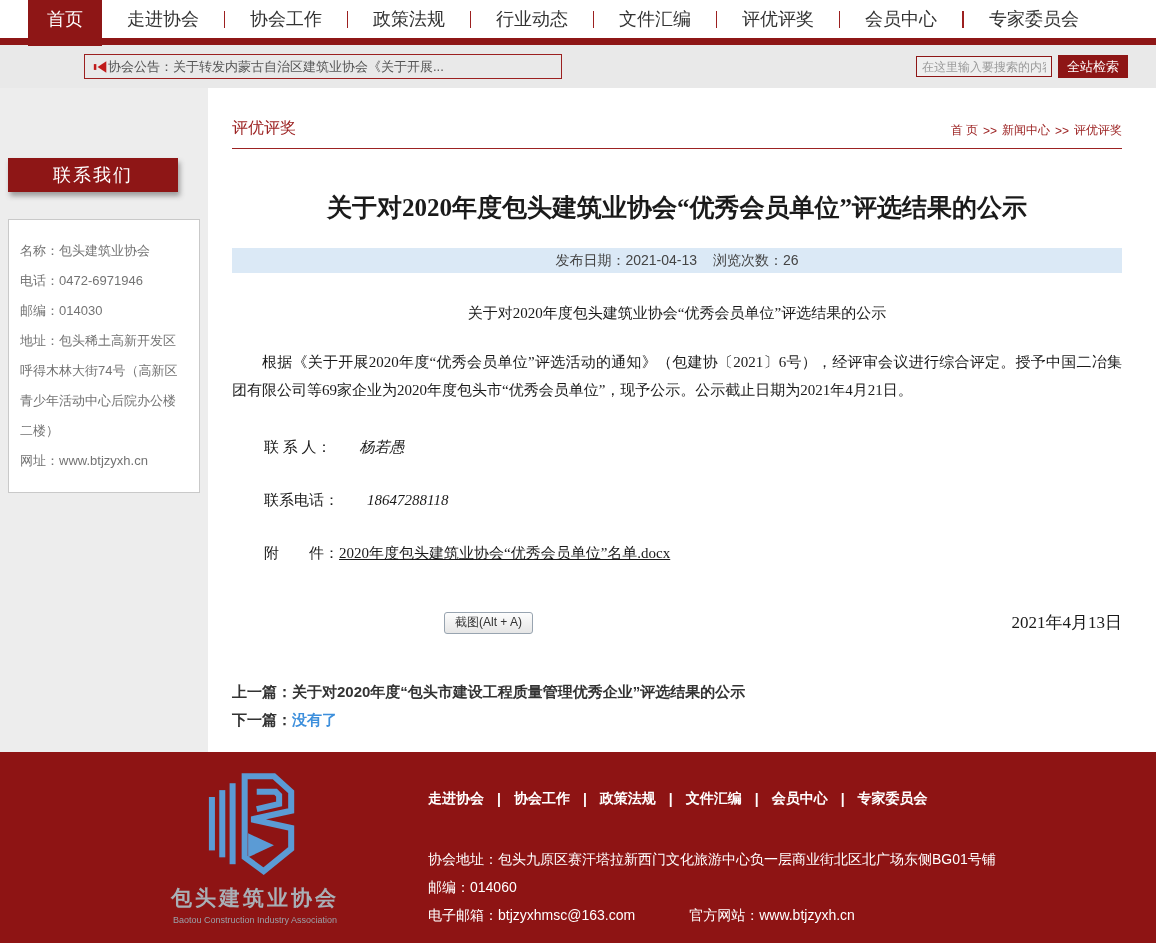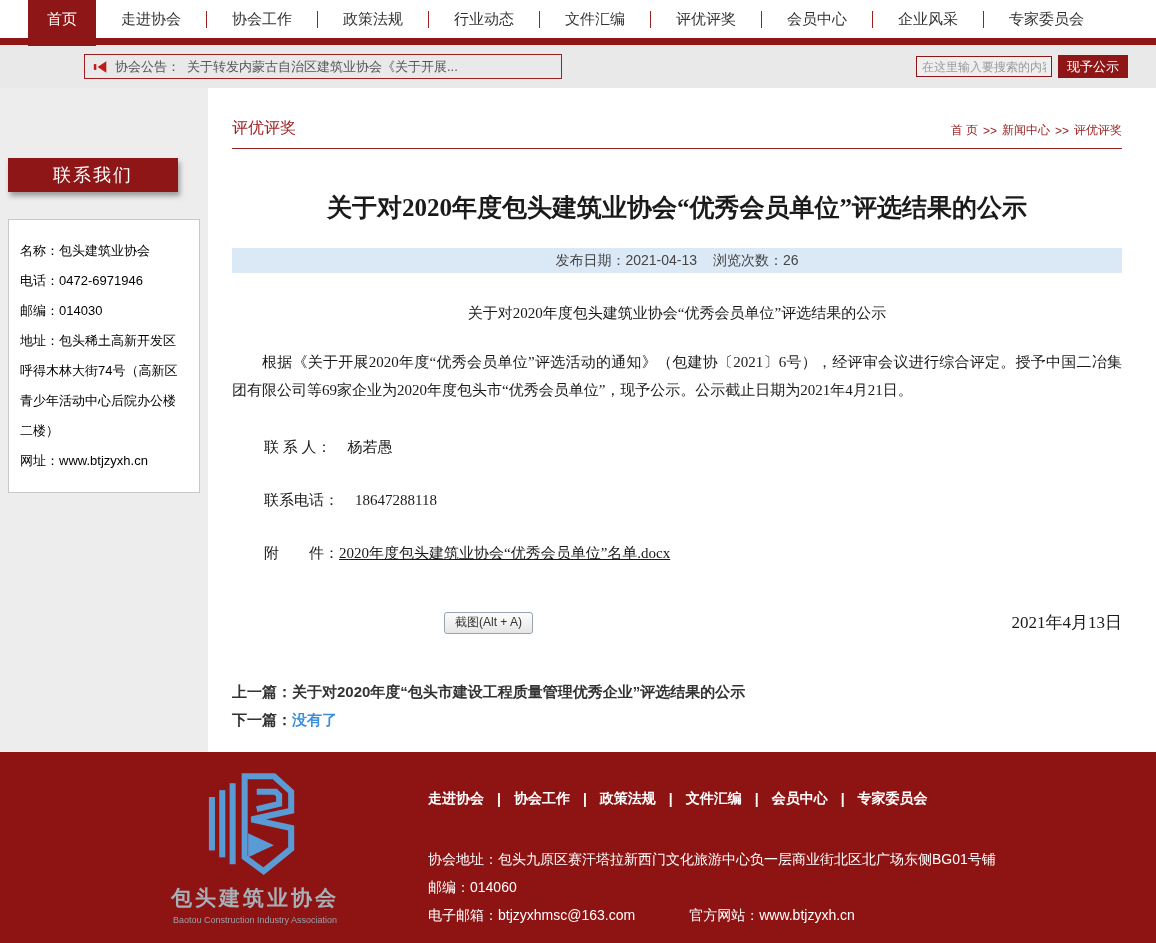--- a/index.html
+++ b/index.html
@@ -1,56 +1,56 @@
 <!DOCTYPE html>
 <html><head>
 <meta charset="utf-8">
 <style>
   * { margin:0; padding:0; box-sizing:border-box; }
   html,body { width:1156px; background:#fff; font-family:"Liberation Sans", sans-serif; }
   .page { width:1156px; min-height:943px; display:flex; flex-direction:column; }
 
   
   .topnav { height:38px; background:#fff; display:flex; align-items:flex-start; padding-left:28px; position:relative; z-index:2; }
-  .nav-item { font-size:15px; color:#333; padding:0 25px; height:38px; line-height:38px; cursor:pointer; white-space:nowrap; }
+  .nav-item { font-size:18px; color:#333; padding:0 25px; height:38px; line-height:38px; cursor:pointer; white-space:nowrap; }
   .nav-item.active { background:#8e1616; color:#fff; height:46px; padding:0 19px; }
   .nav-sep { width:1px; height:17px; background:#9c2020; margin-top:11px; }
   .red-strip { height:7px; background:#8e1616; margin-top:-0px; }
 
   
   .announce { height:43px; background:#e9e9e9; display:flex; align-items:center; padding:0 28px 0 14px; }
-  .announce-box { margin-left:70px; width:478px; height:25px; border:1px solid #9c2020; display:flex; align-items:center; padding:0 8px; gap:7px; }
+  .announce-box { margin-left:70px; width:478px; height:25px; border:1px solid #9c2020; display:flex; align-items:center; padding:0 8px; }
   .announce-label, .announce-text { font-size:13px; color:#555; white-space:nowrap; }
   .search-area { margin-left:auto; display:flex; align-items:center; gap:6px; }
   .search-input { width:136px; height:21px; border:1px solid #8e1616; background:#efefef; font-size:12px; color:#555; padding:0 5px; font-family:"Liberation Sans",sans-serif; }
   .search-input::placeholder { color:#999; }
   .search-btn { width:70px; height:23px; background:#8e1616; color:#fff; font-size:13px; border:none; cursor:pointer; font-family:"Liberation Sans",sans-serif; }
 
   
   .layout { display:flex; min-height:622px; background:#fff; }
   .sidebar { width:208px; background:#ededed; padding:25px 0 20px 8px; flex-shrink:0; }
   .side-btn { width:166px; height:34px; background:#8e1616; color:#fff; font-size:18px; display:flex; align-items:center; justify-content:center; box-shadow:2px 4px 5px rgba(60,60,60,.45); cursor:pointer; letter-spacing:2px; }
   .side-btn.second { margin-top:45px; width:170px; }
-  .contact-box { margin-top:27px; width:192px; min-height:234px; background:#fff; border:1px solid #c9c9c9; padding:16px 11px; font-size:13px; color:#000000; line-height:30px; }
+  .contact-box { margin-top:27px; width:192px; min-height:234px; background:#fff; border:1px solid #c9c9c9; padding:16px 11px; font-size:13px; color:#737373; line-height:30px; }
 
   .content { flex:1; padding:30px 34px 0 24px; }
   .section-head { display:flex; align-items:flex-end; justify-content:space-between; border-bottom:1px solid #9c2222; padding-bottom:9px; }
   .section-title { font-size:16px; color:#9c2222; }
   .breadcrumb { font-size:12px; color:#9c2222; display:flex; gap:5px; align-items:center; }
   .breadcrumb span { cursor:pointer; }
   .breadcrumb .bc-sep { cursor:default; }
 
   .article-title { margin-top:42px; text-align:center; font-family:"Liberation Serif","DejaVu Serif",serif; font-size:25px; font-weight:bold; color:#1a1a1a; }
   .date-bar { margin-top:24px; height:25px; background:#dbe9f6; display:flex; justify-content:center; align-items:center; gap:16px; font-size:14px; color:#444; }
 
   .article-body { font-family:"Liberation Serif","DejaVu Serif",serif; font-size:15px; color:#1a1a1a; }
   .body-subtitle { text-align:center; margin-top:31px; }
   .body-para { margin-top:25px; line-height:28px; text-indent:2em; text-align:justify; }
   .info-line { margin-top:34px; padding-left:32px; }
-  .info-line .val { margin-left:16px; }
+  .info-line .val { margin-left:28px;font-style:italic; }
   .attach-link { text-decoration:underline; cursor:pointer; color:#1a1a1a; }
 
   .shot-row { margin-top:48px; display:flex; align-items:center; }
   .shot-btn { margin-left:212px; height:22px; padding:0 10px; font-size:12px; color:#333; background:linear-gradient(#fdfdfd,#e6e6e6); border:1px solid #98a4b0; border-radius:3px; cursor:pointer; font-family:"Liberation Sans",sans-serif; }
   .sign-date { margin-left:auto; font-size:17px; }
 
   .prevnext { margin-top:44px; font-family:"Liberation Sans",sans-serif; font-size:15px; color:#333; line-height:28px; padding-bottom:18px;font-weight:bold; }
   .pn-link { cursor:pointer; }
   .next-none { color:#3d8fdc; }
 
@@ -81,40 +81,39 @@
     <div class="nav-item">政策法规</div>
     <div class="nav-sep"></div>
     <div class="nav-item">行业动态</div>
     <div class="nav-sep"></div>
     <div class="nav-item">文件汇编</div>
     <div class="nav-sep"></div>
     <div class="nav-item">评优评奖</div>
     <div class="nav-sep"></div>
     <div class="nav-item">会员中心</div>
     <div class="nav-sep"></div>
-    <div class="nav-item">企业风采</div>
     <div class="nav-sep"></div>
     <div class="nav-item">专家委员会</div>
   </nav>
   <div class="red-strip"></div>
 
   <div class="announce">
     <div class="announce-box">
       <span style="display:flex;">
         <svg viewBox="0 0 18 16" width="15" height="14">
             <rect x="1" y="4.5" width="3" height="7" fill="#c01b1b"></rect>
             <path d="M16 1 L16 15 L5.5 8 Z" fill="#c01b1b"></path>
           </svg>
       </span>
       <span class="announce-label">协会公告：</span>
       <span class="announce-text">关于转发内蒙古自治区建筑业协会《关于开展...</span>
     </div>
     <div class="search-area">
       <input class="search-input" placeholder="在这里输入要搜索的内容" style="">
-      <button class="search-btn">现予公示</button>
+      <button class="search-btn">全站检索</button>
     </div>
   </div>
 
   <div class="layout">
 
     <aside class="sidebar">
       <div class="side-btn second">联系我们</div>
       <div class="contact-box">
         <div>名称：包头建筑业协会</div>
         <div>电话：0472-6971946</div>

